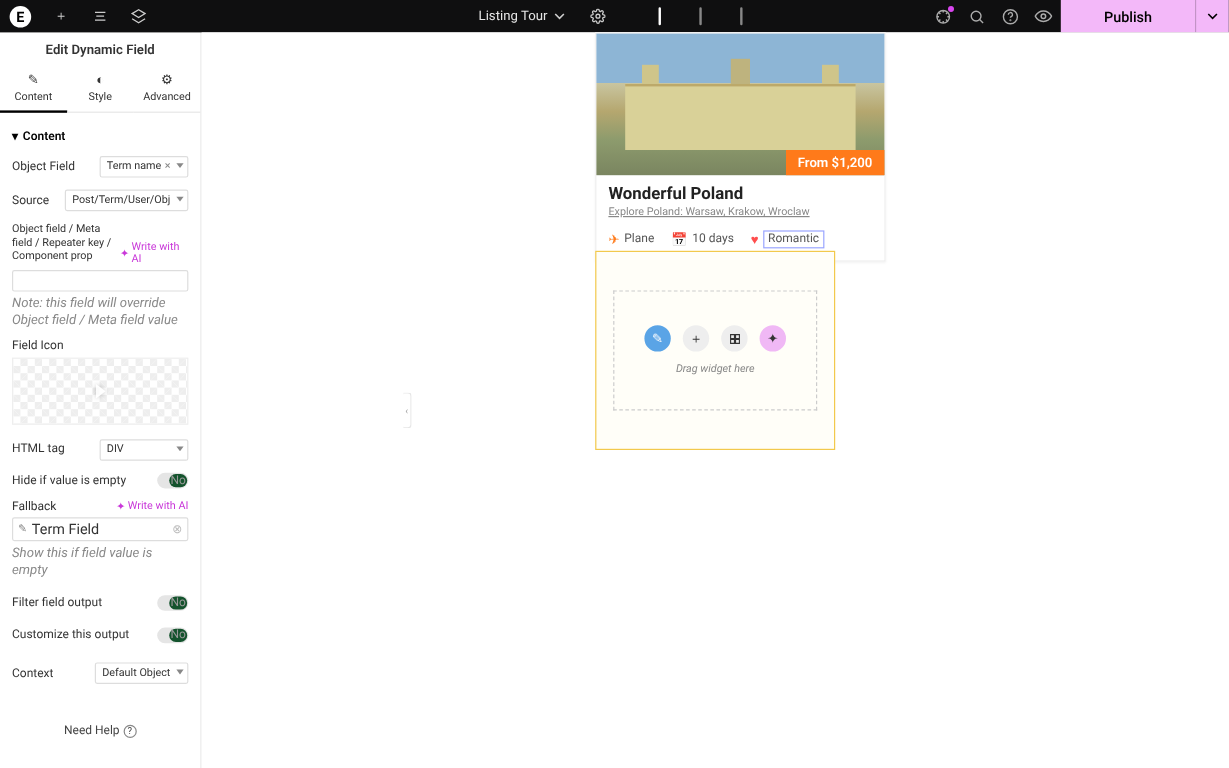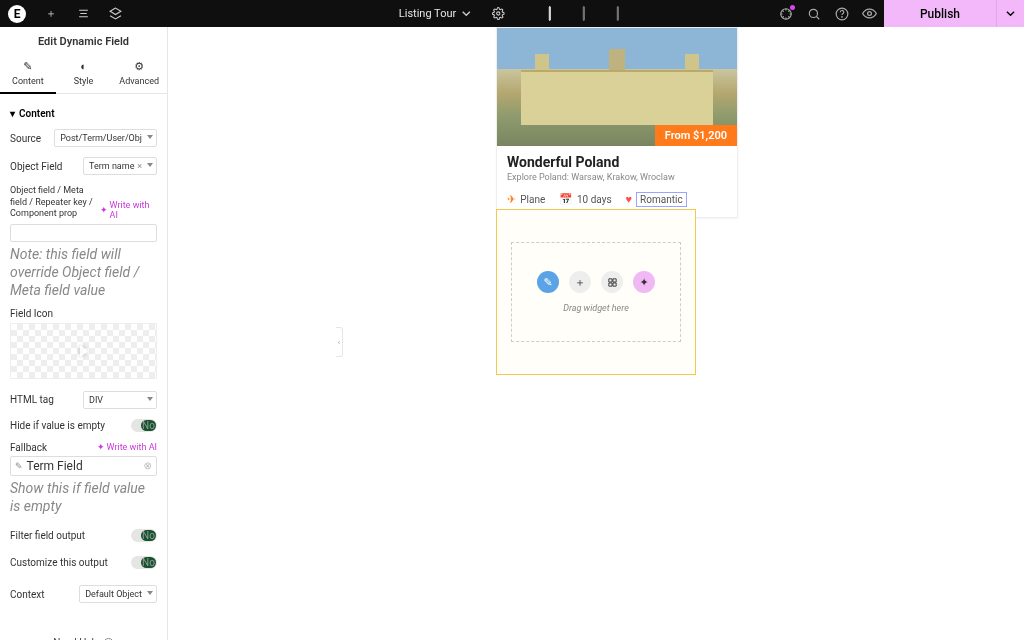--- a/index.html
+++ b/index.html
@@ -31,21 +31,21 @@
   .tab.active { border-bottom:2px solid #000; }
   .tab-ico { display:block; margin:0 auto 2px; font-size:11px; color:#333; }
   .tab-label{font-size:9px;color:#333;}
   .panel-body { padding:8px 10px 0; overflow-y:auto; flex:1;}
   .section-head { display:flex; align-items:center; gap:4px; font-weight:600; color:#000; font-size:10px; margin:6px 0 10px; cursor:pointer;}
   .row { display:flex; align-items:center; justify-content:space-between; margin-bottom:10px; }
   .row-label { color:#333; font-size:10px; }
   .select { height:18px; border:1px solid #ddd; border-radius:2px; font-size:9px; padding:0 14px 0 5px; background:#fff; color:#333; position:relative; min-width:74px; display:flex; align-items:center; cursor:pointer;}
   .select .caret{position:absolute;right:3px;top:5px;border-left:3px solid transparent;border-right:3px solid transparent;border-top:4px solid #888;}
   .select .x{position:absolute;right:14px;top:3px;font-size:9px;color:#888;}
-  .tiny-note { font-size:14px; color:#888; font-style:italic; line-height:1.3; margin:3px 0 8px;}
+  .tiny-note { font-size:11px; color:#888; font-style:italic; line-height:1.3; margin:3px 0 8px;}
   .multiline-label{font-size:9px;color:#333;line-height:1.3;}
   .ai-link { color:#c938d9; font-size:9px; cursor:pointer; display:inline-flex;align-items:center;gap:2px;}
   .text-input { width:100%; height:18px; border:1px solid #ddd; border-radius:2px; margin-top:4px; }
   .img-well { width:100%; height:56px; margin-top:4px; border:1px solid #eee; position:relative; display:flex;align-items:center;justify-content:center;
     background-image: linear-gradient(45deg,#eee 25%,transparent 25%),linear-gradient(-45deg,#eee 25%,transparent 25%),linear-gradient(45deg,transparent 75%,#eee 75%),linear-gradient(-45deg,transparent 75%,#eee 75%);
     background-size:12px 12px; background-position:0 0,0 6px,6px -6px,-6px 0;}
   .img-plus{width:0;height:0;border-left:8px solid #fff;border-top:6px solid transparent;border-bottom:6px solid transparent;opacity:.8;filter:drop-shadow(0 0 2px rgba(0,0,0,.3));}
   .toggle { width:26px; height:13px; background:#e5e5e5; border-radius:7px; position:relative; cursor:pointer;}
   .toggle .knob{position:absolute;right:1px;top:1px;width:15px;height:11px;background:#14532d;border-radius:6px;font-size:10px;color:#999;display:flex;align-items:center;justify-content:center;}
   .fallback-input{display:flex;align-items:center;border:1px solid #ddd;border-radius:2px;height:20px;padding:0 4px;margin-top:3px;}
@@ -57,21 +57,21 @@
 
   .canvas { flex:1; position:relative; background:#fff; }
   .card { position:absolute; left:328px; top:0; width:242px; border:1px solid #eee; background:#fff; box-shadow:0 1px 2px rgba(0,0,0,.05);}
   .card-img { width:100%; height:118px; background:linear-gradient(to bottom,#8db5d5 0%,#8db5d5 35%,#c9c5a0 35%,#b5a76f 55%,#8d9b6d 75%,#7a8560 100%); position:relative;}
   .palace{position:absolute;left:10%;right:10%;top:36%;bottom:18%;background:#d9d198;border-top:2px solid #bca96a;}
   .tower{position:absolute;top:22%;width:14px;height:28px;background:#cfc58a;}
   .tower.l{left:16%;} .tower.r{right:16%;} .tower.c{left:50%;margin-left:-8px;width:16px;height:34px;top:18%;background:#beb37e;}
   .price-tag{position:absolute;right:0;bottom:0;background:#ff7a1a;color:#fff;padding:4px 10px;font-size:11px;font-weight:600;}
   .card-body{padding:8px 10px 10px;}
   .card-title{font-size:14px;font-weight:700;color:#222;}
-  .card-sub{font-size:9px;color:#888;margin-top:2px;}
+  .card-sub{font-size:9px;color:#888;margin-top:2px;text-decoration:underline;}
   .meta{display:flex;gap:14px;margin-top:10px;font-size:10px;color:#555;align-items:center;}
   .meta .m{display:flex;align-items:center;gap:4px;}
   .meta .ico{color:#ff7a1a;font-size:11px;}
   .meta .heart{color:#ff4d4d;}
   .term-box{border:1px solid #9aa5ff;padding:1px 3px;color:#555;}
   .drop-section{position:absolute;left:328px;top:182px;width:200px;height:166px;border:1px solid #f2c94c;background:#fffef8;display:flex;align-items:center;justify-content:center;}
   .drop-inner{border:1px dashed #ccc;width:170px;height:100px;display:flex;flex-direction:column;align-items:center;justify-content:center;gap:10px;}
   .drop-btns{display:flex;gap:10px;}
   .db{width:22px;height:22px;border-radius:50%;display:flex;align-items:center;justify-content:center;font-size:11px;cursor:pointer;}
   .db.blue{background:#5aa4e6;color:#fff;}
@@ -161,32 +161,32 @@
     <div class="panel-title">Edit Dynamic Field</div>
     <div class="tabs">
       <div class="tab active"><span class="tab-ico">✎</span><span class="tab-label">Content</span></div>
       <div class="tab"><span class="tab-ico">◐</span><span class="tab-label">Style</span></div>
       <div class="tab"><span class="tab-ico">⚙</span><span class="tab-label">Advanced</span></div>
     </div>
     <div class="panel-body">
       <div class="section-head">▾ <span>Content</span></div>
 
       <div class="row">
-        <span class="row-label">Source</span>
-        <div class="select">
-            <span>Post/Term/User/Obj</span>
-            <span class="caret"></span>
-          </div>
-      </div>
-
-      <div class="row">
         <span class="row-label">Object Field</span>
         <div class="select">
             <span>Term name</span>
             <span class="x">×</span>
+            <span class="caret"></span>
+          </div>
+      </div>
+
+      <div class="row">
+        <span class="row-label">Source</span>
+        <div class="select">
+            <span>Post/Term/User/Obj</span>
             <span class="caret"></span>
           </div>
       </div>
 
       <div style="display:flex;justify-content:space-between;align-items:flex-end;">
         <div class="multiline-label" style="max-width:90px;">Object field / Meta field / Repeater key / Component prop</div>
         <span class="ai-link">✦ <span>Write with AI</span></span>
       </div>
       <div class="text-input"></div>
       <div class="tiny-note">Note: this field will override Object field / Meta field value</div>

